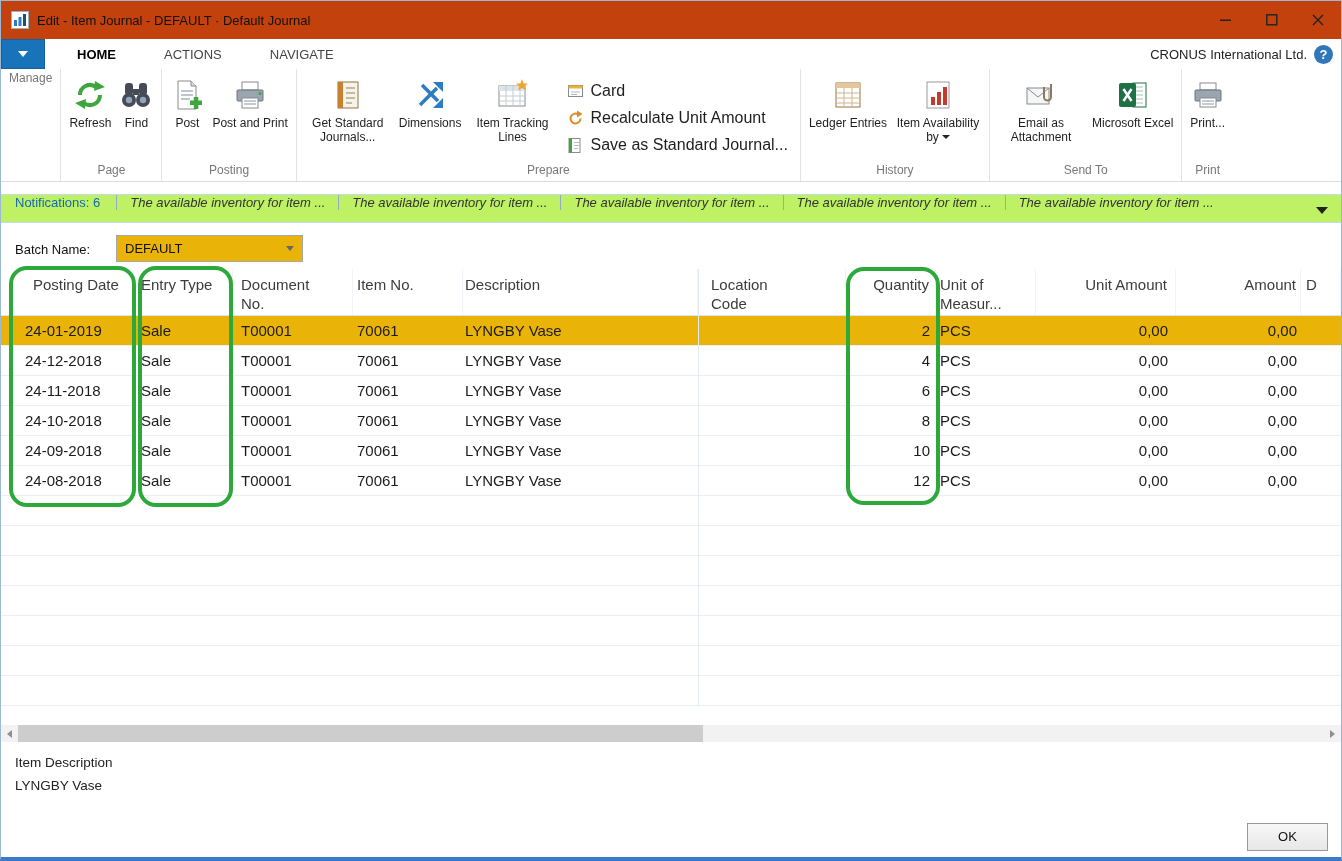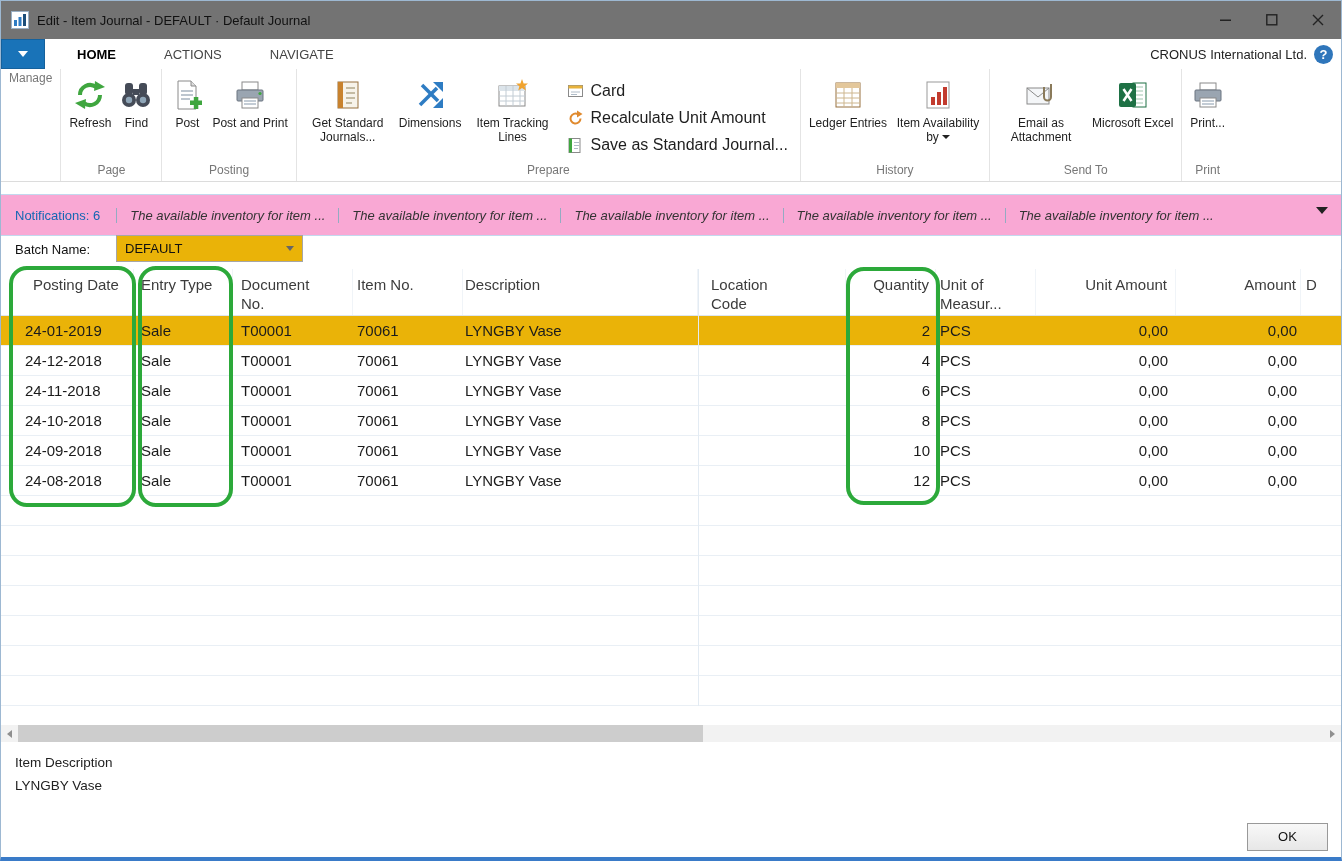--- a/index.html
+++ b/index.html
@@ -2,21 +2,21 @@
 <html><head>
 <meta charset="utf-8">
 <style>
   * { box-sizing: border-box; margin: 0; padding: 0; }
   html,body { background:#fff; }
   body { font-family:"Liberation Sans","DejaVu Sans",sans-serif; }
   .window { position:relative; width:1342px; height:861px; background:#fff; overflow:hidden;
             border:1px solid #9db8d2; border-bottom:4px solid #3a7bc8; }
 
   
-  .titlebar { position:absolute; top:0; left:0; right:0; height:38px; display:flex; align-items:center; background:#737373; }
+  .titlebar { position:absolute; top:0; left:0; right:0; height:38px; display:flex; align-items:center; background:#c2410c; }
   .app-icon { width:18px; height:18px; margin-left:10px; flex:none; }
   .title { font-size:13px; color:#111; margin-left:8px; white-space:nowrap; }
   .win-controls { margin-left:auto; display:flex; height:100%; }
   .win-btn { width:46px; display:flex; align-items:center; justify-content:center; cursor:default; }
 
   
   .tabrow { position:absolute; top:38px; left:0; right:0; height:30px; display:flex; align-items:stretch; background:#fff; }
   .app-menu-button { width:44px; background:#1973b8; border:1px solid #15619c; display:flex; align-items:center; justify-content:center; }
   .caret-w { width:0; height:0; border-left:5px solid transparent; border-right:5px solid transparent; border-top:6px solid #fff; }
   .tab { margin-left:16px; padding:0 16px; display:flex; align-items:center; font-size:13px; color:#444; }
@@ -35,23 +35,23 @@
   .rbtn .icon32 { width:34px; height:34px; margin-bottom:4px; flex:none; }
   .rlabel { max-width:86px; }
   .glabel { text-align:center; font-size:12px; color:#777; padding:2px 8px 4px; white-space:nowrap; }
   .small-stack { display:flex; flex-direction:column; gap:9px; padding:7px 8px 0 8px; }
   .sbtn { display:flex; align-items:center; gap:6px; font-size:16px; color:#1e1e1e; white-space:nowrap; cursor:default; }
   .icon16 { width:17px; height:17px; flex:none; }
   .caret-xs { display:inline-block; width:0; height:0; border-left:4px solid transparent; border-right:4px solid transparent;
               border-top:4px solid #222; margin-left:3px; vertical-align:2px; }
 
   
-  .notifbar { position:absolute; top:193px; left:0; right:0; height:42px; background:#f9a8d4;
+  .notifbar { position:absolute; top:193px; left:0; right:0; height:29px; background:#bef264;
               border-top:1px solid #c2d9ee; border-bottom:1px solid #c2d9ee;
-              display:flex; align-items:center; padding:0 34px 0 14px; overflow:hidden; white-space:nowrap; }
+              display:flex; align-items:flex-start; padding:0 34px 0 14px; overflow:hidden; white-space:nowrap; }
   .notif-link { color:#1567b3; font-size:13px; margin-right:16px; flex:none; cursor:default; }
   .notif-msg { font-size:13px; font-style:italic; color:#333; padding:0 13px; border-left:1px solid #94abc2; flex:none; }
   .notif-msg:first-of-type { border-left:none; padding-left:0; }
   .notif-caret { position:absolute; right:13px; top:12px; width:0; height:0;
                  border-left:6px solid transparent; border-right:6px solid transparent; border-top:7px solid #222; }
 
   
   .batch-label { position:absolute; top:241px; left:14px; font-size:13px; color:#111; }
   .combo { position:absolute; top:234px; left:115px; width:187px; height:27px; background:#eab308; border:1px solid #a6a6a6;
            display:flex; align-items:center; font-size:13px; color:#111; padding-left:8px; }

